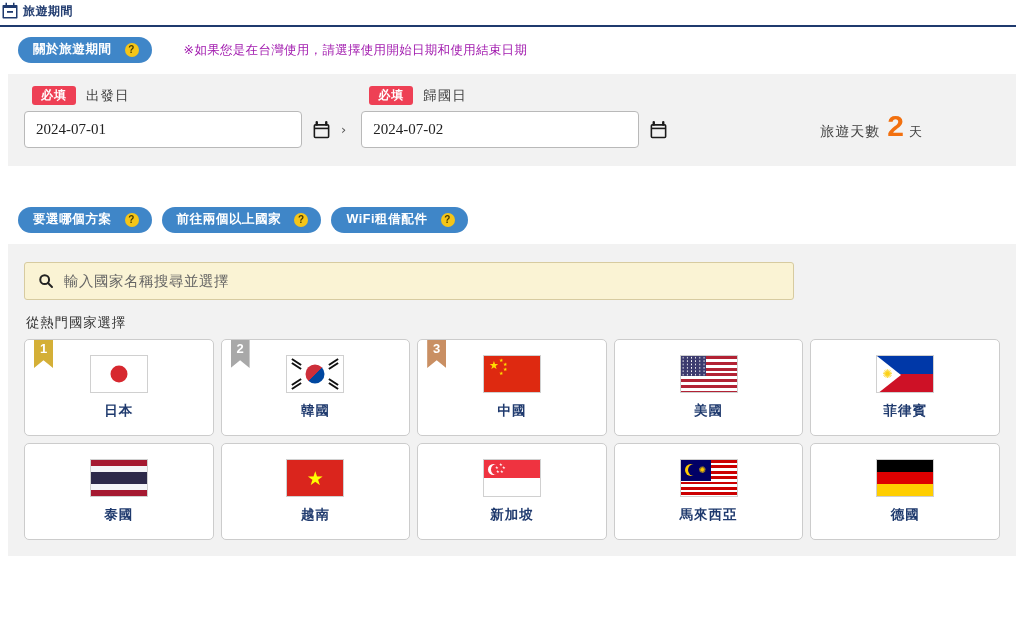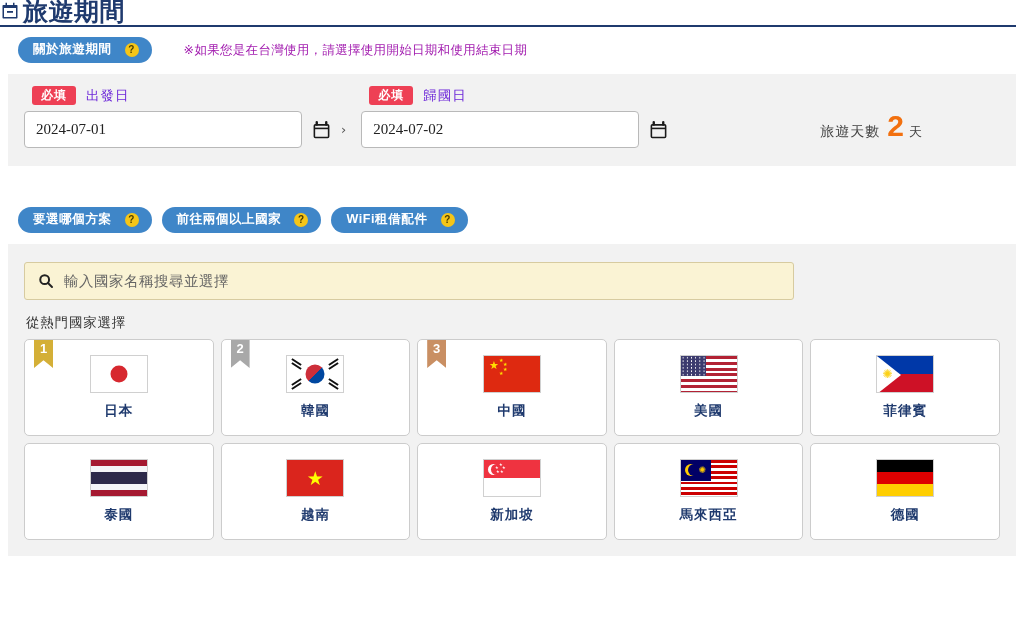--- a/index.html
+++ b/index.html
@@ -24,21 +24,21 @@
   .section-head .head-icon {
     width: 19px; height: 19px;
     display: inline-flex;
     align-items: center; justify-content: center;
     color: #1f3a6e;
     flex: 0 0 auto;
     position: relative;
     left: -10px;
   }
   .section-head .head-title {
-    font-size: 25px;
+    font-size: 12px;
     font-weight: bold;
     color: #1f3a6e;
     letter-spacing: 0.5px;
     line-height: 22px;
     margin-left: -8px;
   }
 
   
   .pill-row { display: flex; gap: 10px; align-items: center; padding: 10px 0 0 18px; }
   .pill {
@@ -101,21 +101,21 @@
     color: #ffffff;
     font-size: 12px;
     font-weight: bold;
     border-radius: 3px;
     padding: 2px 9px 3px 9px;
     letter-spacing: 1px;
     line-height: 14px;
   }
   .date-label {
     font-size: 13.5px;
-    color: #6d28d9;
+    color: #404040;
     letter-spacing: 1px;
   }
   .date-input-row { display: flex; align-items: center; gap: 9px; }
   .date-input {
     width: 278px;
     height: 37px;
     border: 1px solid #b9b9b9;
     border-radius: 4px;
     background: #ffffff;
     font-size: 15px;

